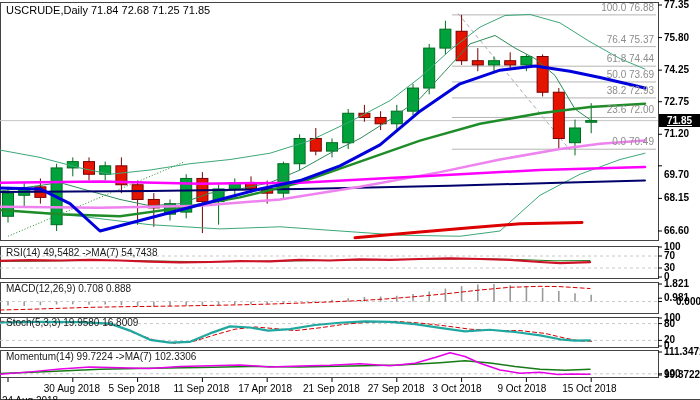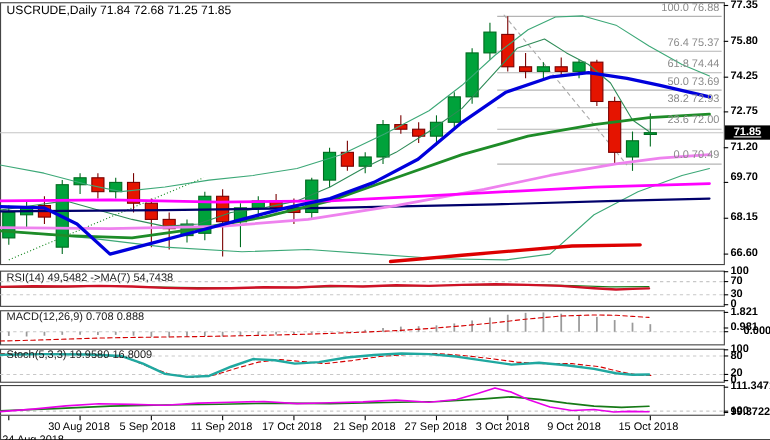--- a/index.html
+++ b/index.html
@@ -203,55 +203,56 @@
       <line x1="332" y1="378" x2="332" y2="382" stroke="#000"></line>
       <line x1="396.79999999999995" y1="378" x2="396.79999999999995" y2="382" stroke="#000"></line>
       <line x1="461.59999999999997" y1="378" x2="461.59999999999997" y2="382" stroke="#000"></line>
       <line x1="526.4" y1="378" x2="526.4" y2="382" stroke="#000"></line>
       <line x1="591.1999999999999" y1="378" x2="591.1999999999999" y2="382" stroke="#000"></line>
     </svg>
   <span class="lbl" style="left:6px;top:4px;">USCRUDE,Daily  71.84 72.68 71.25 71.85</span>
   <span class="ind-lbl" style="left:6px;top:247px;">RSI(14) 49,5482  -&gt;MA(7) 54,7438</span>
   <span class="ind-lbl" style="left:6px;top:283px;">MACD(12,26,9) 0.708 0.888</span>
   <span class="ind-lbl" style="left:6px;top:317px;">Stoch(5,3,3) 19.9580 16.8009</span>
+  <span class="ind-lbl" style="left:6px;top:351px;">Momentum(14) 99.7224  -&gt;MA(7) 102.3306</span>
   <div class="price-badge" style="top: 114.126px;">71.85</div>
   <div id="label-layer">
       <span class="fib-lbl" style="top: 1.88081px; right: 46px; left: auto;">100.0 76.88</span>
       <span class="fib-lbl" style="top: 33.6255px; right: 46px; left: auto;">76.4 75.37</span>
       <span class="fib-lbl" style="top: 53.1769px; right: 46px; left: auto;">61.8 74.44</span>
       <span class="fib-lbl" style="top: 68.9442px; right: 46px; left: auto;">50.0 73.69</span>
       <span class="fib-lbl" style="top: 84.9217px; right: 46px; left: auto;">38.2 72.93</span>
       <span class="fib-lbl" style="top: 104.473px; right: 46px; left: auto;">23.6 72.00</span>
       <span class="fib-lbl" style="top: 136.218px; right: 46px; left: auto;">0.0 70.49</span>
       <span class="axis-lbl" style="left: 664px; top: -1px;">77.35</span>
       <span class="axis-lbl" style="left: 664px; top: 31.5856px;">75.80</span>
       <span class="axis-lbl" style="left: 664px; top: 64.1713px;">74.25</span>
       <span class="axis-lbl" style="left: 664px; top: 95.7058px;">72.75</span>
       <span class="axis-lbl" style="left: 664px; top: 128.291px;">71.20</span>
-      <span class="axis-lbl" style="left: 664px; top: 156px;">69.70</span>
+      <span class="axis-lbl" style="left: 664px; top: 169px;">69.70</span>
       <span class="axis-lbl" style="left: 664px; top: 192.412px;">68.15</span>
       <span class="axis-lbl" style="left: 664px; top: 224.997px;">66.60</span>
       <span class="axis-lbl" style="left: 664px; top: 241px;">100</span>
       <span class="axis-lbl" style="left: 664px; top: 250px;">70</span>
       <span class="axis-lbl" style="left: 664px; top: 262px;">30</span>
       <span class="axis-lbl" style="left: 664px; top: 271px;">0</span>
       <span class="axis-lbl" style="left: 664px; top: 278px;">1.821</span>
       <span class="axis-lbl" style="left: 664px; top: 292.175px;">0.981</span>
       <span class="axis-lbl" style="left: 664px; top: 295.547px; padding-left: 12px;">0.000</span>
       <span class="axis-lbl" style="left: 664px; top: 312px;">100</span>
       <span class="axis-lbl" style="left: 664px; top: 317.6px;">80</span>
       <span class="axis-lbl" style="left: 664px; top: 334.4px;">20</span>
       <span class="axis-lbl" style="left: 664px; top: 340px;">0</span>
       <span class="axis-lbl" style="left: 664px; top: 346px;">111.3471</span>
       <span class="axis-lbl" style="left: 664px; top: 367.794px;">100</span>
       <span class="axis-lbl" style="left: 664px; top: 369px;">99.3722</span>
       <span class="date-lbl" style="left: 2px; top: 383px; margin-top: 12px;">24 Aug 2018</span>
       <span class="date-lbl" style="left: 43.8px; top: 383px;">30 Aug 2018</span>
       <span class="date-lbl" style="left: 108.6px; top: 383px;">5 Sep 2018</span>
       <span class="date-lbl" style="left: 173.4px; top: 383px;">11 Sep 2018</span>
-      <span class="date-lbl" style="left: 238.2px; top: 383px;">17 Oct 2018</span>
+      <span class="date-lbl" style="left: 238.2px; top: 383px;">17 Apr 2018</span>
       <span class="date-lbl" style="left: 303px; top: 383px;">21 Sep 2018</span>
       <span class="date-lbl" style="left: 367.8px; top: 383px;">27 Sep 2018</span>
       <span class="date-lbl" style="left: 432.6px; top: 383px;">3 Oct 2018</span>
       <span class="date-lbl" style="left: 497.4px; top: 383px;">9 Oct 2018</span>
       <span class="date-lbl" style="left: 562.2px; top: 383px;">15 Oct 2018</span>
     </div>
 </div>
 
 </body></html>

